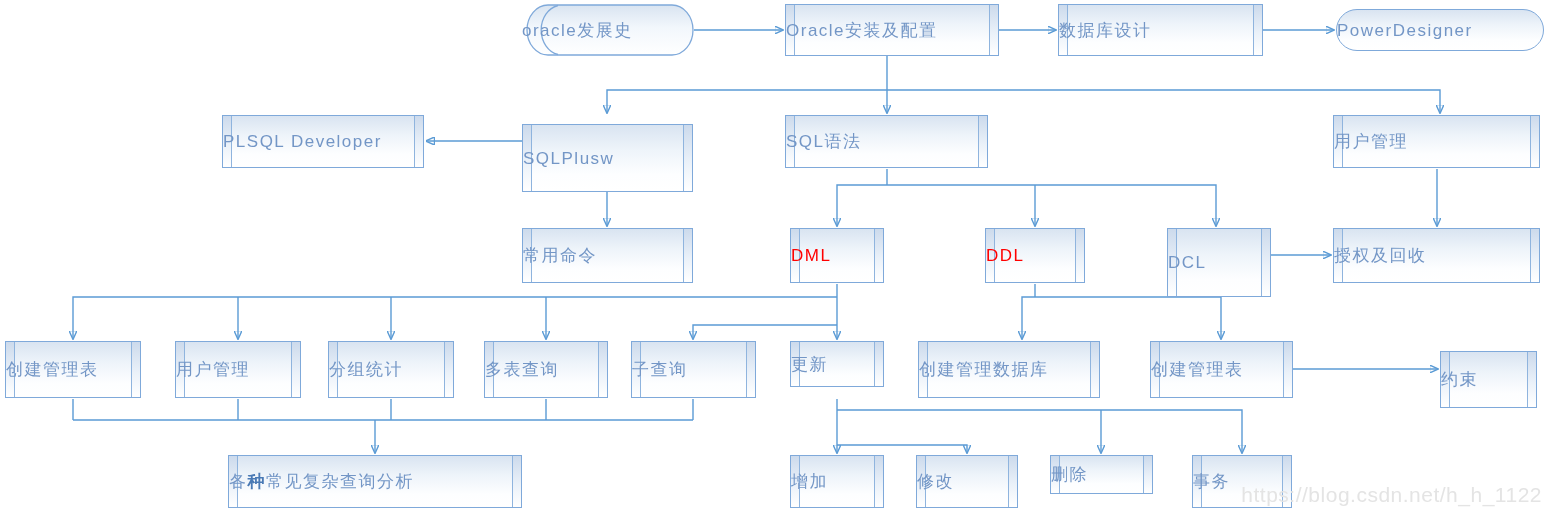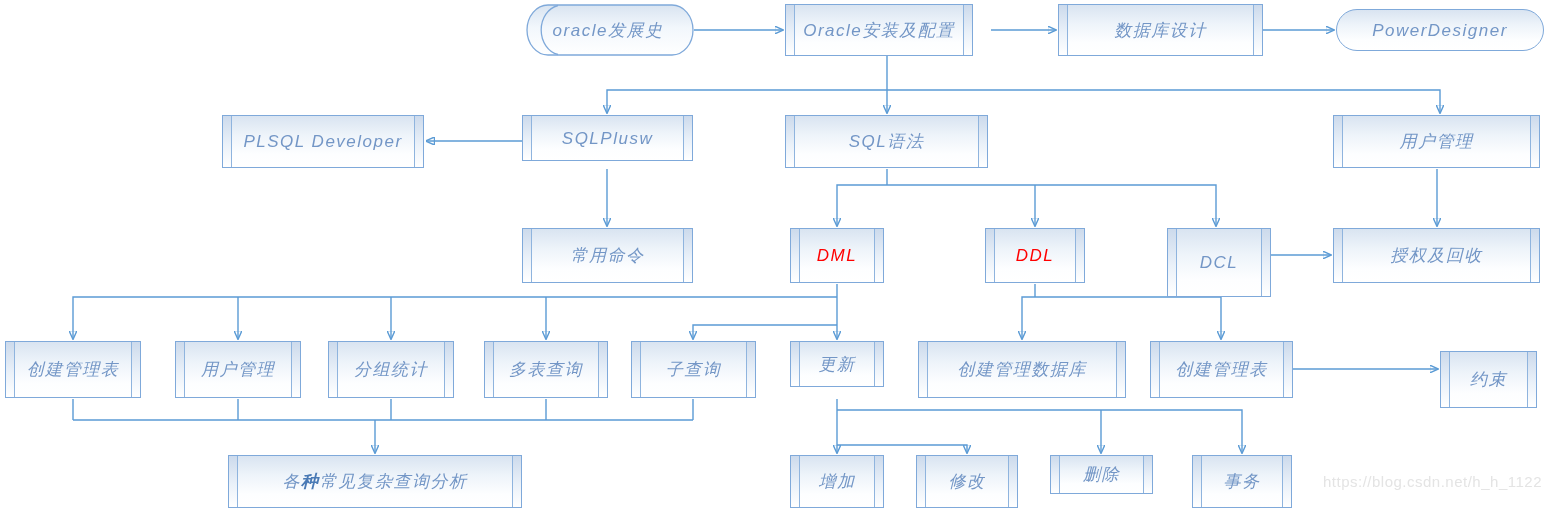--- a/index.html
+++ b/index.html
@@ -4,42 +4,41 @@
 <style>
   html,body{margin:0;padding:0;background:#ffffff;}
   *{box-sizing:border-box;}
   #canvas{
     position:relative;width:1545px;height:512px;background:#ffffff;overflow:hidden;
     font-family:"Liberation Sans","DejaVu Sans",sans-serif;
   }
   #edges{position:absolute;left:0;top:0;width:1545px;height:512px;}
   #edges path{stroke:#5b9bd5;stroke-width:1.4;fill:none;}
   .node{
-    position:absolute;display:flex;align-items:center;justify-content:center;
+    position:absolute;display:flex;align-items:center;
     border:1px solid #7fa9da;
     background:linear-gradient(180deg,#d9e4f1 0%,#eef4fa 38%,#fdfeff 75%,#ffffff 100%);
-    font-style:italic;
   }
   .lbl{
     position:relative;z-index:2;color:#7396c6;font-size:17px;letter-spacing:1.5px;
     white-space:nowrap;line-height:1;
   }
   .proc::before,.proc::after{
     content:"";position:absolute;top:0;bottom:0;width:8px;z-index:1;
     background:linear-gradient(180deg,#ccdaec 0%,#eaf1f9 55%,#ffffff 100%);
   }
   .proc::before{left:0;border-right:1px solid #8fb4de;}
   .proc::after{right:0;border-left:1px solid #8fb4de;}
   .red .lbl{color:#ff0000;}
   .bold-part{font-weight:bold;color:#4a7ab5;}
   .cyl{border:none;background:transparent;}
   .cyl svg{position:absolute;left:0;top:0;z-index:0;}
   .stadium{border-radius:22px;}
   #watermark{
-    position:absolute;right:3px;bottom:22px;font-size:15px;color:#e4e4e4;
+    position:absolute;right:3px;bottom:5px;font-size:21px;color:#e4e4e4;
     letter-spacing:0.5px;z-index:3;text-align:right;
   }
 </style>
 </head>
 <body>
 
 <div id="canvas">
 
   <svg id="edges" viewBox="0 0 1545 512">
     <defs>
@@ -86,34 +85,34 @@
           <stop offset="0" stop-color="#d9e4f1"></stop>
             <stop offset="0.45" stop-color="#f2f7fc"></stop>
             <stop offset="1" stop-color="#ffffff"></stop>
         </linearGradient>
       </defs>
       <path d="M26,1 H150 A21,25 0 0 1 150,51 H26 A21,25 0 0 1 26,1 Z" fill="url(#cg)" stroke="#7fa9da" stroke-width="1.3"></path>
       <path d="M36,1.5 A21,25 0 0 0 36,50.5" fill="none" stroke="#7fa9da" stroke-width="1.3"></path>
     </svg>
     <span class="lbl">oracle发展史</span>
   </div>
-  <div class="node proc" style="left:785px;top:4px;width:188px;height:52px">
+  <div class="node proc" style="left:785px;top:4px;width:214px;height:52px">
     <span class="lbl">Oracle安装及配置</span>
   </div>
   <div class="node proc" style="left:1058px;top:4px;width:205px;height:52px">
     <span class="lbl">数据库设计</span>
   </div>
   <div class="node stadium" style="left:1336px;top:9px;width:208px;height:42px">
     <span class="lbl">PowerDesigner</span>
   </div>
 
   <div class="node proc" style="left:222px;top:115px;width:202px;height:53px">
     <span class="lbl">PLSQL Developer</span>
   </div>
-  <div class="node proc" style="left:522px;top:115px;width:171px;height:46px">
+  <div class="node proc" style="left:522px;top:124px;width:171px;height:68px">
     <span class="lbl">SQLPlusw</span>
   </div>
   <div class="node proc" style="left:785px;top:115px;width:203px;height:53px">
     <span class="lbl">SQL语法</span>
   </div>
   <div class="node proc" style="left:1333px;top:115px;width:207px;height:53px">
     <span class="lbl">用户管理</span>
   </div>
 
   <div class="node proc" style="left:522px;top:228px;width:171px;height:55px">
@@ -143,21 +142,21 @@
   </div>
   <div class="node proc" style="left:484px;top:341px;width:124px;height:57px">
     <span class="lbl">多表查询</span>
   </div>
   <div class="node proc" style="left:631px;top:341px;width:125px;height:57px">
     <span class="lbl">子查询</span>
   </div>
   <div class="node proc" style="left:790px;top:341px;width:94px;height:46px">
     <span class="lbl">更新</span>
   </div>
-  <div class="node proc" style="left:918px;top:341px;width:208px;height:57px">
+  <div class="node proc" style="left:918px;top:341px;width:182px;height:57px">
     <span class="lbl">创建管理数据库</span>
   </div>
   <div class="node proc" style="left:1150px;top:341px;width:143px;height:57px">
     <span class="lbl">创建管理表</span>
   </div>
   <div class="node proc" style="left:1440px;top:351px;width:97px;height:57px">
     <span class="lbl">约束</span>
   </div>
 
   <div class="node proc" style="left:228px;top:455px;width:294px;height:53px">

